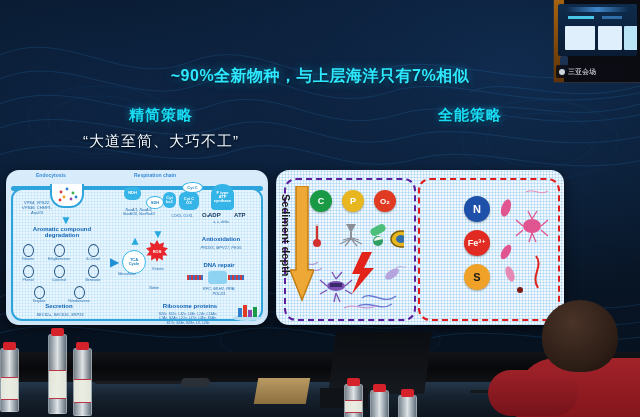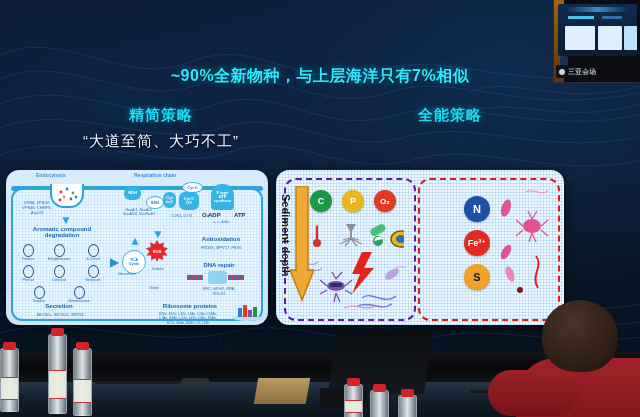--- a/index.html
+++ b/index.html
@@ -34,21 +34,21 @@
       color:#2ee8ff;font-size:16px;font-weight:bold;letter-spacing:.5px;
       text-shadow:0 0 8px rgba(20,180,230,.6),0 1px 3px #000;}
 
   
   .strat{position:absolute;text-align:center;}
   .strat .head{color:#19dcf4;font-size:15px;font-weight:bold;letter-spacing:1px;
       text-shadow:0 0 7px rgba(10,170,220,.65),0 1px 2px #000;}
   .strat .quote{color:#eef6ff;font-size:15px;margin-top:7px;letter-spacing:1px;
       text-shadow:0 1px 3px #000;}
   #strat-left{left:46px;top:106px;width:230px;}
-  #strat-right{left:352px;top:106px;width:196px;}
+  #strat-right{left:372px;top:106px;width:196px;}
 
   
   .panel{position:absolute;border-radius:13px;overflow:hidden;
      box-shadow:0 3px 12px rgba(0,0,0,.55);}
 
   
   #panel-left{left:6px;top:170px;width:262px;height:155px;
      background:linear-gradient(180deg,#d8ecfb 0%,#cfe6f8 100%);}
   .cell-body{position:absolute;left:5px;top:18px;right:5px;bottom:4px;
      border:2px solid #2ea4dd;border-radius:11px;

